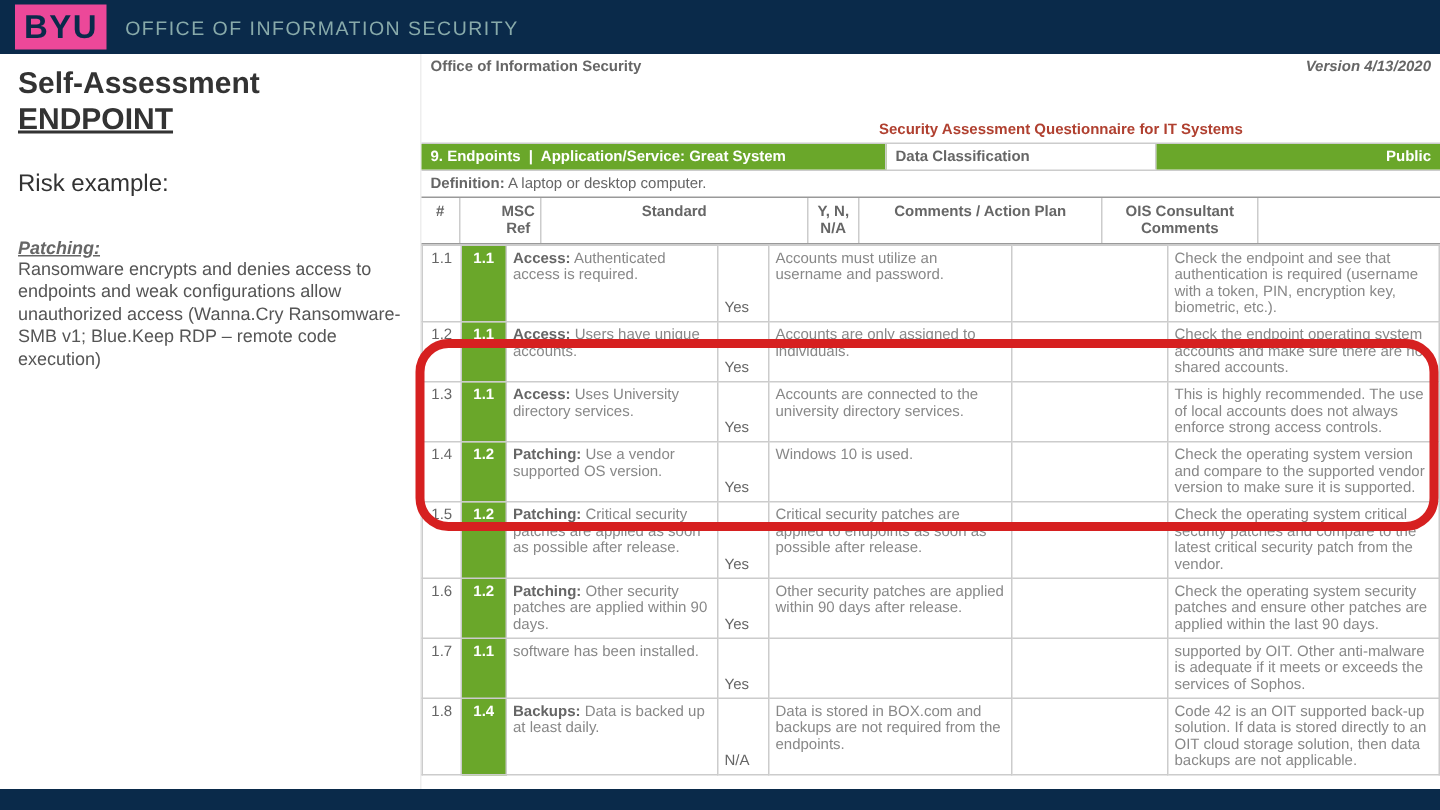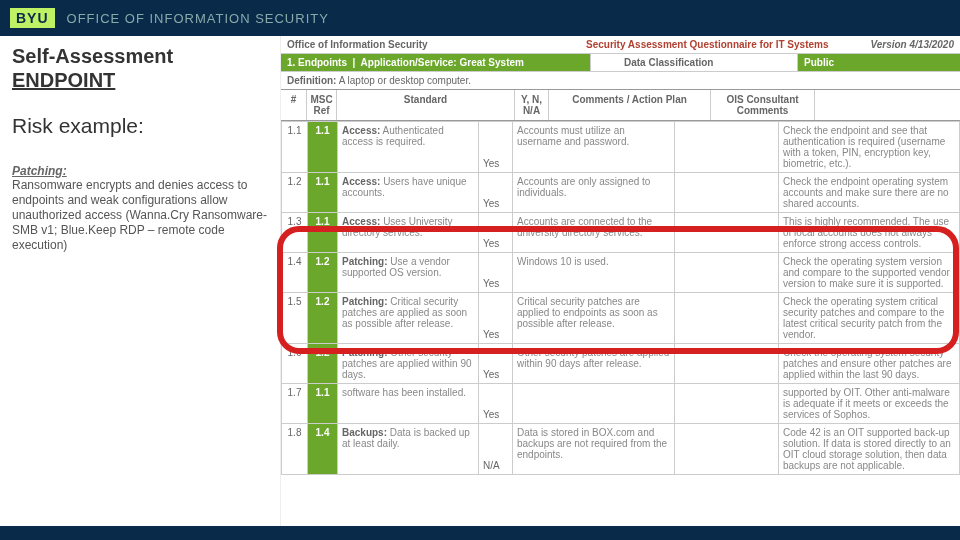--- a/index.html
+++ b/index.html
@@ -1,46 +1,46 @@
 <!DOCTYPE html>
 <html><head>
 <meta charset="utf-8">
 <style>
   * { box-sizing: border-box; margin: 0; padding: 0; }
   body { width: 960px; height: 540px; font-family: Arial, sans-serif; font-size: 11px; color: #666; background: #fff; position: relative; overflow: hidden; }
   .topbar { background: #0a2a4a; height: 36px; display: flex; align-items: center; padding: 0 10px; }
-  .byu { background: #bef264; color: #0a2a4a; font-weight: bold; font-size: 14px; padding: 2px 6px; letter-spacing: 1px; }
+  .byu { background: #ec4899; color: #0a2a4a; font-weight: bold; font-size: 22px; padding: 2px 6px; letter-spacing: 1px; }
   .office-txt { color: #8aa; margin-left: 12px; font-size: 13px; letter-spacing: 1px; }
   .main { display: flex; height: 490px; }
   .left { width: 280px; padding: 8px 12px; }
   .left h1 { font-size: 20px; font-weight: bold; color: #333; line-height: 1.2; }
   .left h1 .ul { text-decoration: underline; }
-  .left .risk { font-size: 21px; color: #333; margin-top: 22px; }
+  .left .risk { font-size: 16px; color: #333; margin-top: 22px; }
   .left .patch { margin-top: 26px; font-size: 12px; }
   .left .patch b { font-style: italic; text-decoration: underline; }
   .left .patch p { color: #555; line-height: 1.25; }
   .left .vid { position: absolute; bottom: 26px; left: 12px; font-size: 13px; color: #333; }
   .left .vid a { color: #1a6bd6; text-decoration: underline; }
   .right { flex: 1; position: relative; border-left: 1px solid #eee; }
   .hdr { display: flex; font-size: 10px; font-weight: bold; }
   .hdr .a { flex: 1; padding: 3px 6px; }
-  .hdr .b { color: #b04030; padding: 3px 6px; width: 260px; }
+  .hdr .b { color: #b04030; padding: 3px 6px; width: 260px; margin-top: 42px; }
   .hdr .c { font-style: italic; padding: 3px 6px; width: 120px; text-align: right; }
   .row2 { display: flex; font-size: 10px; border-top: 1px solid #ccc; border-bottom: 1px solid #ccc; }
   .row2 .g { background: #6aa72a; color: #fff; padding: 3px 6px; font-weight: bold; }
   .row2 .g1 { width: 310px; border-right:1px solid #ccc;}
   .row2 .w { padding: 3px 6px; border-right: 1px solid #ccc; }
-  .row2 .w1 { width: 180px; font-weight: bold; margin-left: 27px; }
-  .row2 .g2 { flex: 1; text-align: left; }
+  .row2 .w1 { width: 180px; font-weight: bold; }
+  .row2 .g2 { flex: 1; text-align: right; }
   .defn { font-size: 10px; padding: 3px 6px; border-bottom: 1px solid #999; }
   .defn b { font-weight: bold; }
   .colh { display: flex; font-size: 10px; font-weight: bold; text-align: center; border-bottom: 1px solid #999; }
   .colh > div { padding: 4px 2px; border-right: 1px solid #ccc; }
   .c-num { width: 26px; }
-  .c-msc { width: 30px; }
+  .c-msc { width: 30px; margin-left: 24px; }
   .c-std { width: 178px; }
   .c-yn { width: 34px; }
   .c-com { width: 162px; }
   .c-ois { width: 104px; }
   .c-guid { flex: 1; background: #6aa72a; color: #fff; border-right: none; }
   table { border-collapse: collapse; width: 100%; font-size: 10px; table-layout: fixed; }
   td { border: 1px solid #ccc; padding: 3px 4px; vertical-align: top; color: #888; }
   td.num { width: 26px; text-align: center; color: #666; }
   td.msc { width: 30px; background: #6aa72a; color: #fff; text-align: center; font-weight: bold; }
   td.std { width: 141px; }
@@ -73,21 +73,21 @@
     </div>
   </div>
 
   <div class="right">
     <div class="hdr">
       <div class="a">Office of Information Security</div>
       <div class="b">Security Assessment Questionnaire for IT Systems</div>
       <div class="c">Version 4/13/2020</div>
     </div>
     <div class="row2">
-      <div class="g g1"><span>1. Endpoints</span> &nbsp;|&nbsp; <span>Application/Service: Great System</span></div>
+      <div class="g g1"><span>9. Endpoints</span> &nbsp;|&nbsp; <span>Application/Service: Great System</span></div>
       <div class="w w1">Data Classification</div>
       <div class="g g2">Public</div>
     </div>
     <div class="defn">
       <b>Definition:</b><span> A laptop or desktop computer.</span>
     </div>
     <div class="colh">
       <div class="c-num">#</div>
       <div class="c-msc">MSC Ref</div>
       <div class="c-std">Standard</div>

